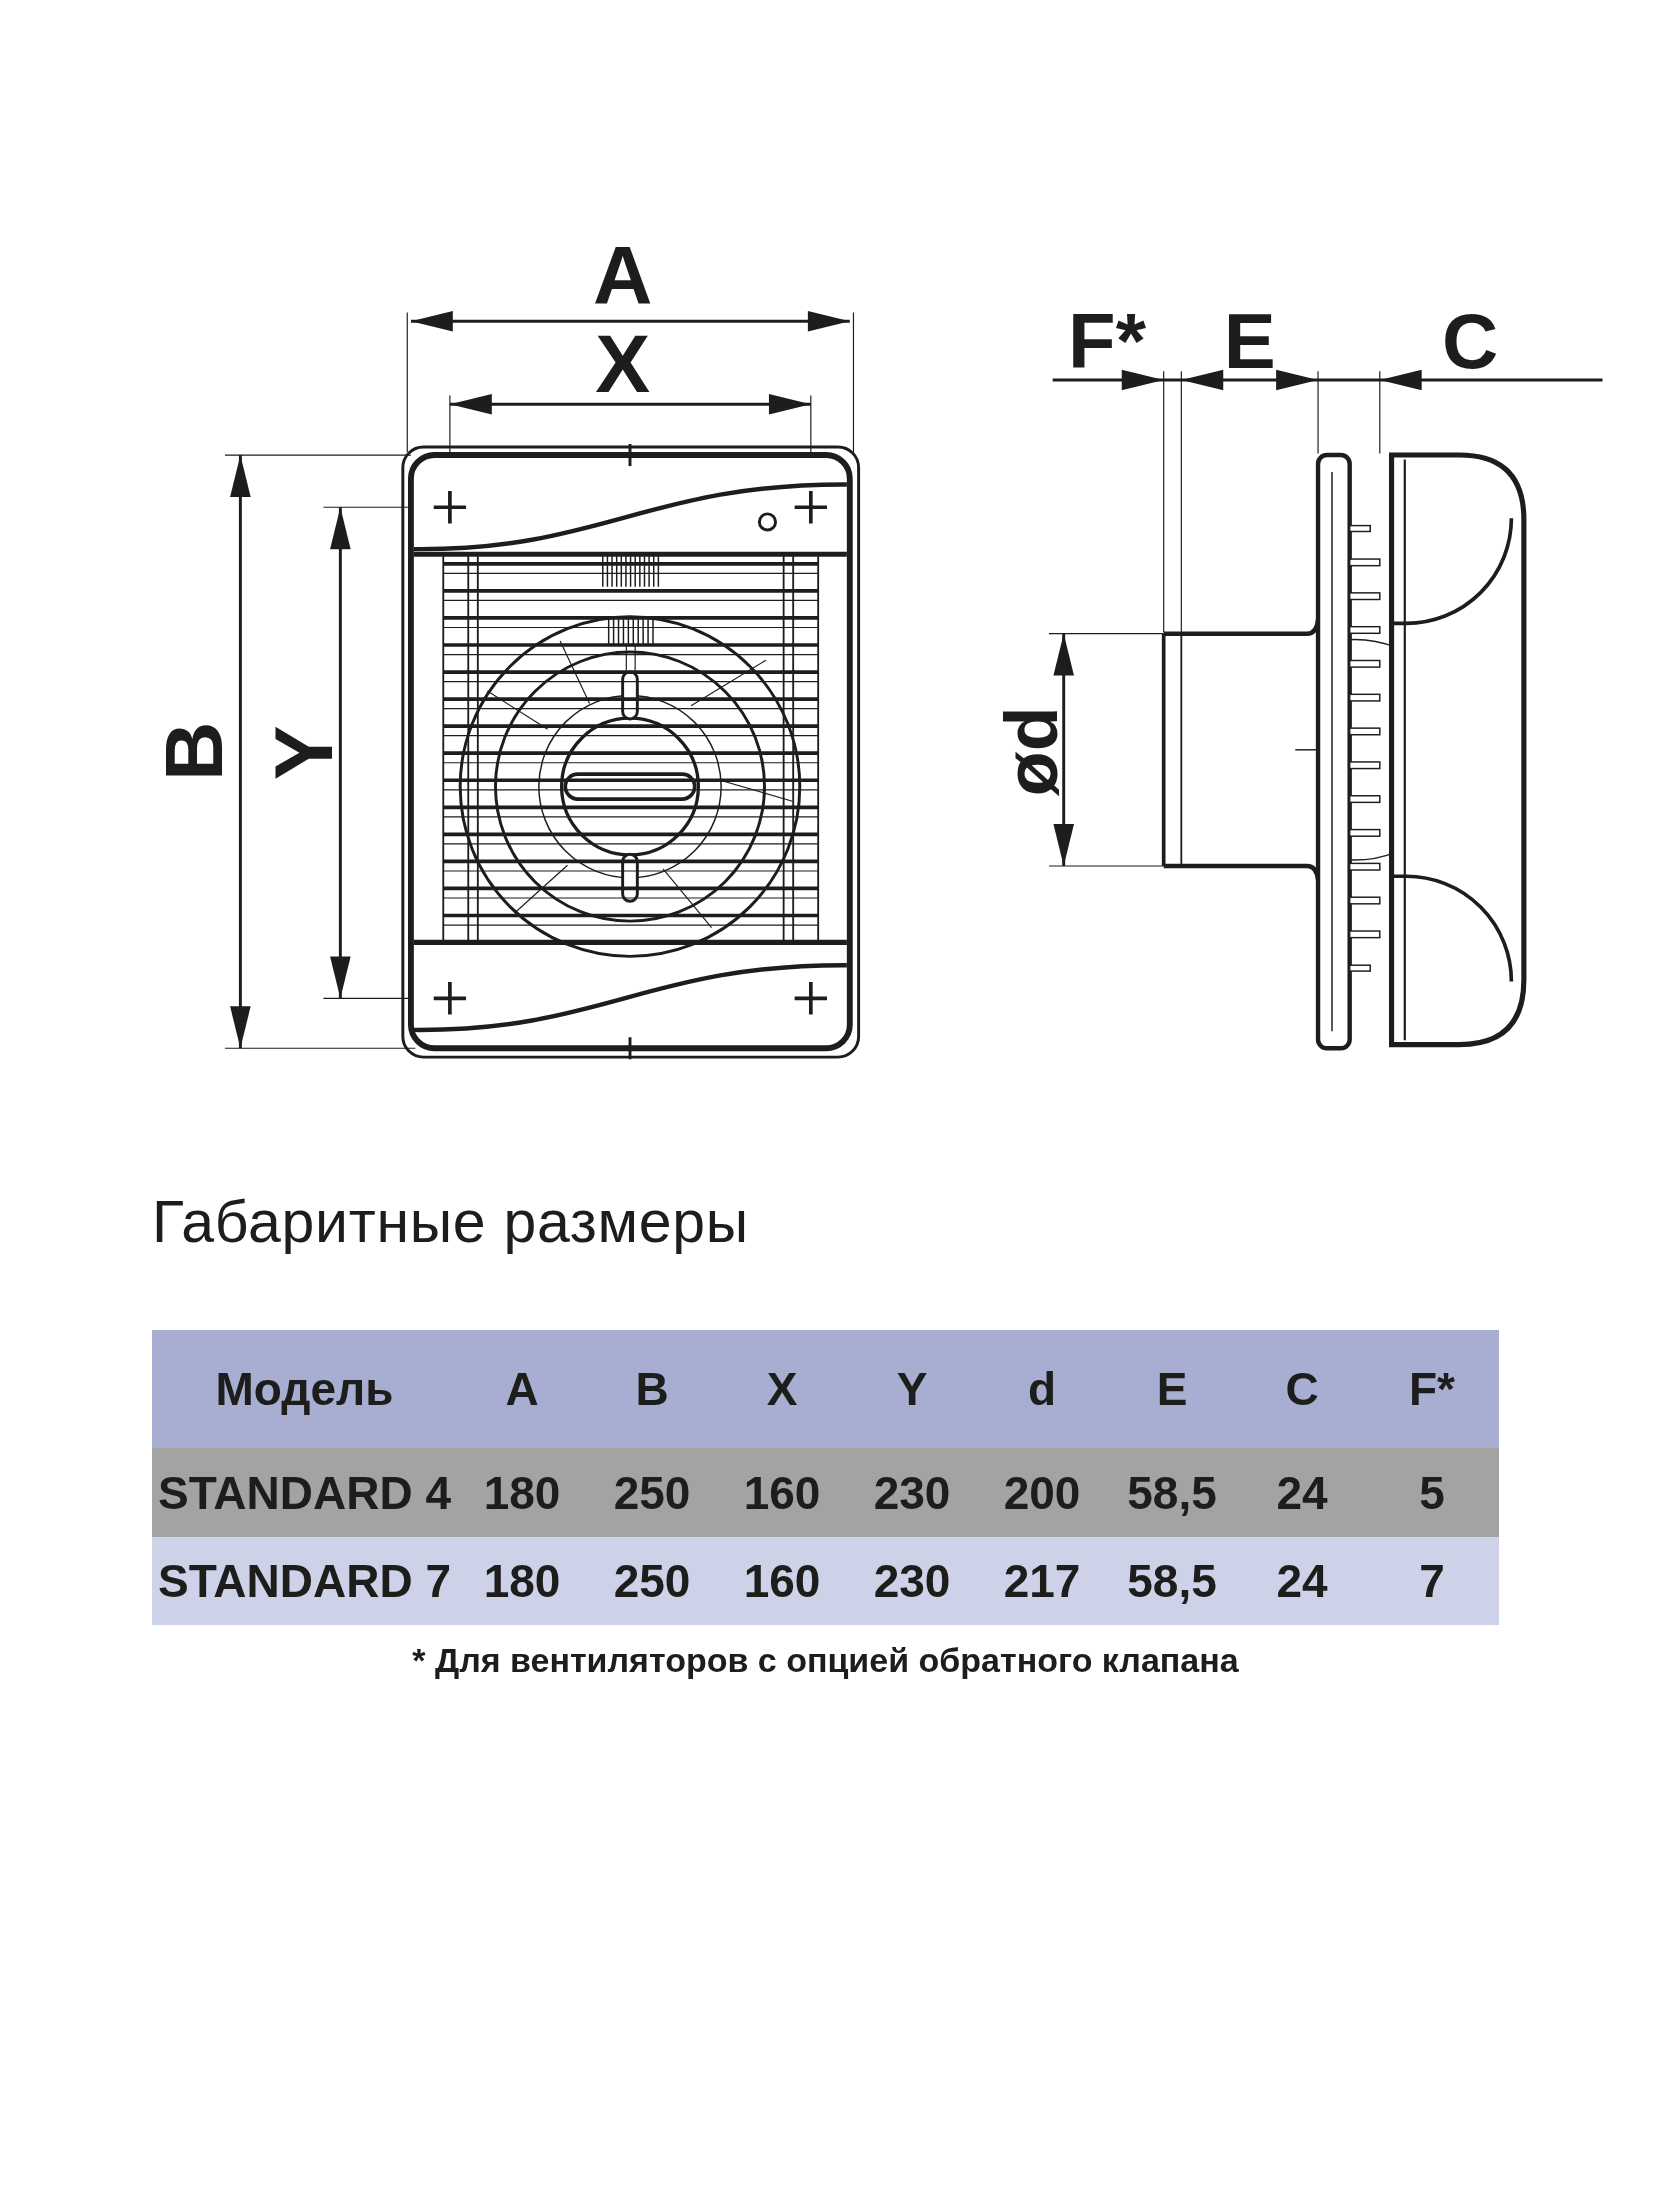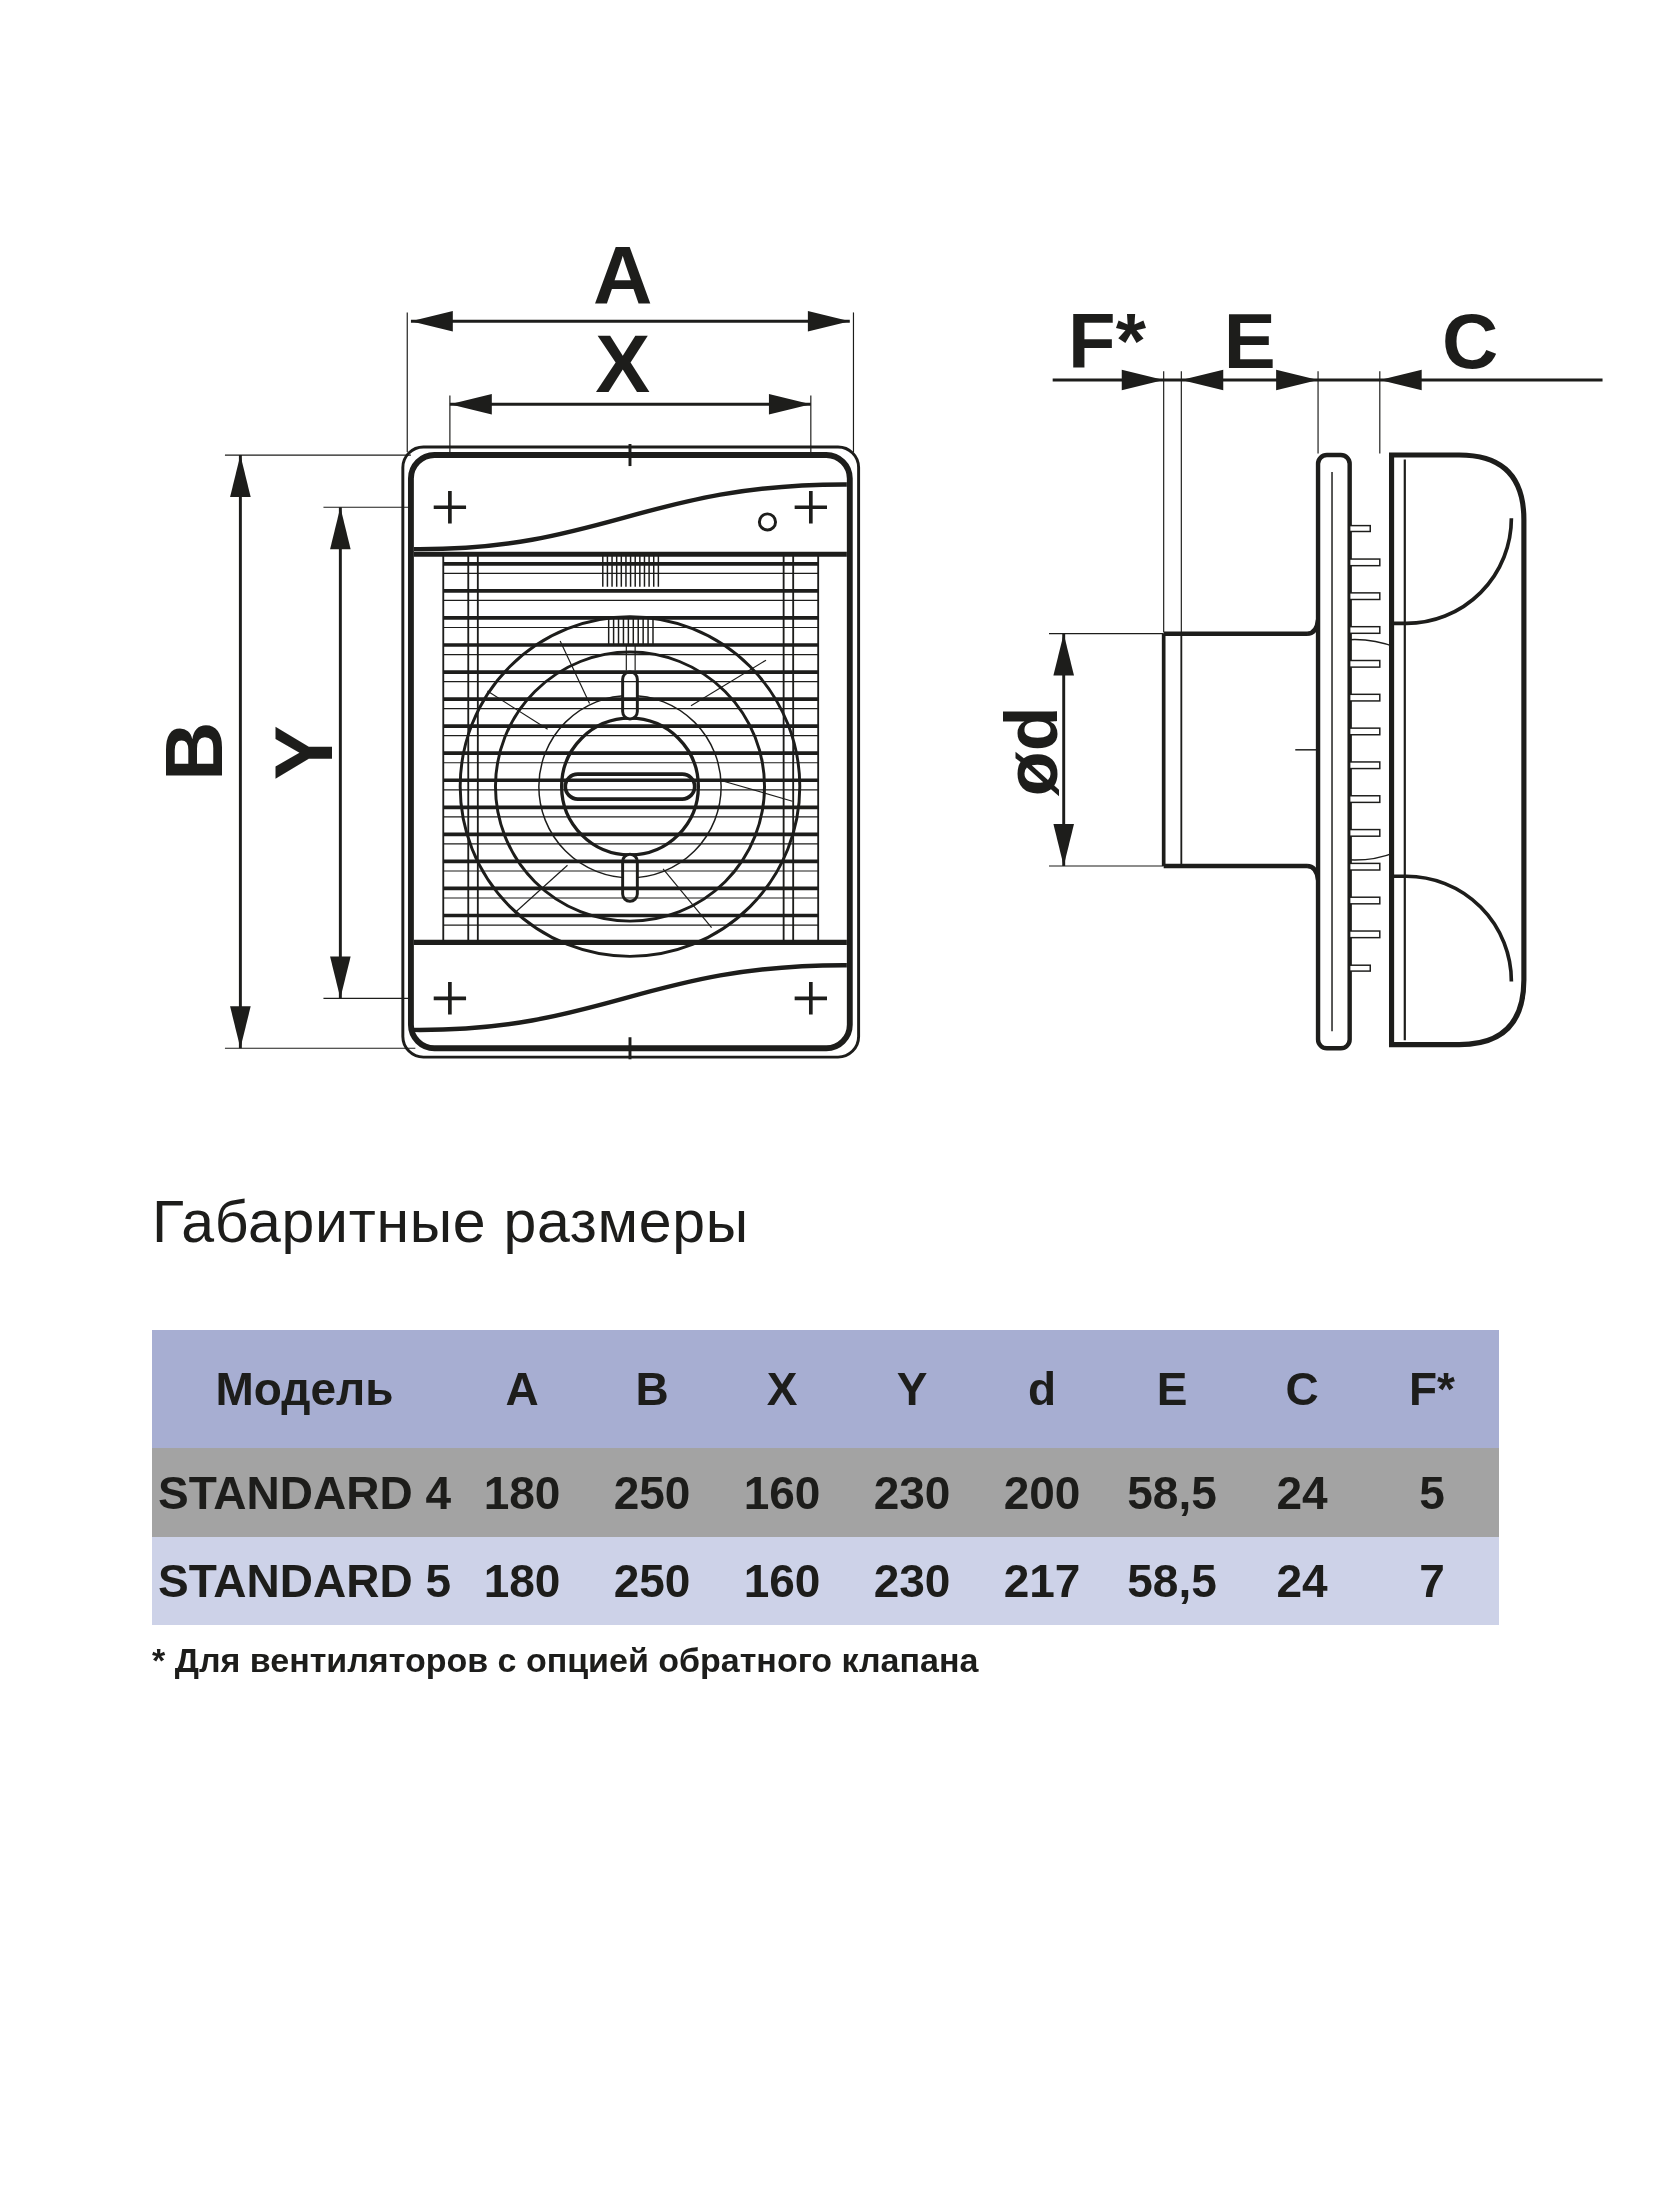--- a/index.html
+++ b/index.html
@@ -9,21 +9,21 @@
   .ah{fill:#1d1d1b;stroke:none;}
   .dimtext{font-family:"Liberation Sans",sans-serif;font-weight:bold;fill:#1d1d1b;}
   .white{fill:#ffffff;}
   #title{position:absolute;left:152px;top:1188px;width:1347px;
          font-size:59px;font-weight:normal;letter-spacing:0.7px;}
   #dimtable{position:absolute;left:152px;top:1330px;width:1347px;}
   .trow{display:grid;grid-template-columns:305px repeat(8,130px);align-items:center;}
   .thead{height:118px;font-size:46px;font-weight:bold;}
   .tdata{height:89px;font-size:46px;font-weight:bold;}
   .cell{text-align:center;}
-  #footnote{position:absolute;left:152px;top:1641px;width:1347px;text-align:left;
+  #footnote{position:absolute;left:152px;top:1641px;width:1347px;text-align:center;
             font-size:34px;font-weight:600;}
 </style>
 </head>
 <body>
 
 <svg id="drawing" width="1654" height="1235" viewBox="0 0 2250 1680">
 
   <g>
 
     <g class="stroke" stroke-width="1.6">
@@ -228,21 +228,21 @@
     <div class="cell">250</div>
     <div class="cell">160</div>
     <div class="cell">230</div>
     <div class="cell">200</div>
     <div class="cell">58,5</div>
     <div class="cell">24</div>
     <div class="cell">5</div>
   </div>
 
   <div class="trow tdata" style="background:#cdd2e8;height:88px">
-    <div class="cell">STANDARD 5</div>
+    <div class="cell">STANDARD 7</div>
     <div class="cell">180</div>
     <div class="cell">250</div>
     <div class="cell">160</div>
     <div class="cell">230</div>
     <div class="cell">217</div>
     <div class="cell">58,5</div>
     <div class="cell">24</div>
     <div class="cell">7</div>
   </div>
 </div>

